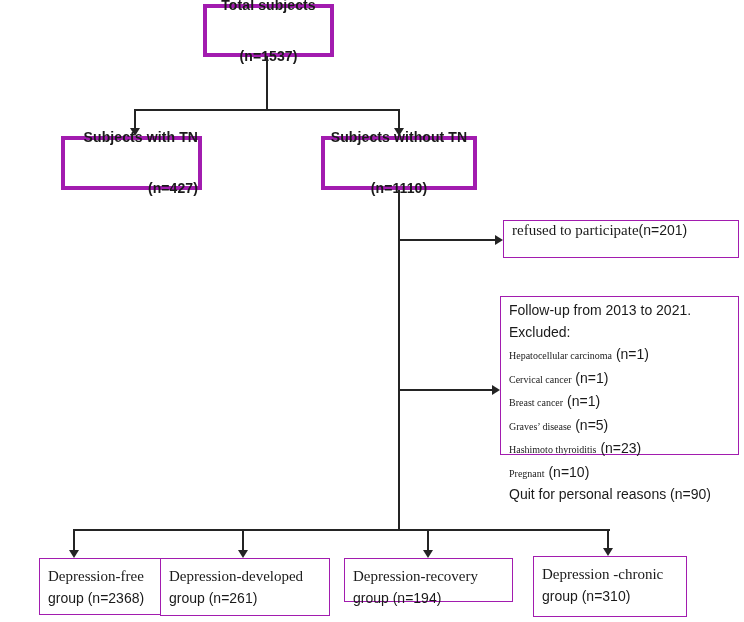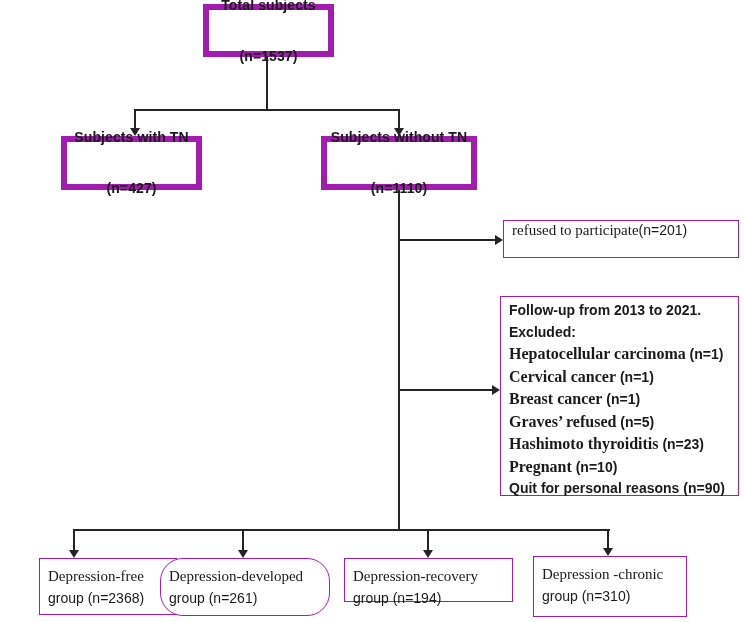--- a/index.html
+++ b/index.html
@@ -1,34 +1,34 @@
 <!DOCTYPE html>
 <html><head>
 <meta charset="utf-8">
 <style>
   html,body{margin:0;padding:0;background:#ffffff;}
   .canvas{
     position:relative;width:744px;height:622px;background:#ffffff;
     font-family:"Liberation Sans",sans-serif;color:#1a1a1a;overflow:hidden;
   }
   .box{
-    position:absolute;background:#ffffff;border:6px solid #a21caf;
+    position:absolute;background:#ffffff;border:4px solid #a21caf;
     box-sizing:border-box;
     gap:32px;
   }
   .box.thin{border-width:1.5px;}
   .center{display:flex;flex-direction:column;align-items:center;justify-content:center;text-align:center;}
   .vcenter{display:flex;flex-direction:column;justify-content:flex-start;}
   .bold-sans{font-weight:700;font-size:14px;line-height:19px;letter-spacing:0.1px;}
   .serif{font-family:"Liberation Serif","DejaVu Serif",serif;}
   .sans{font-family:"Liberation Sans",sans-serif;}
   .exc{padding:3px 8px 0 8px;}
   .exc .ln{line-height:21.5px;white-space:nowrap;}
   .exc .ln.s1{font-size:14px;}
-  .exc .ln .dz{font-size:16px;}
+  .exc .ln .dz{font-size:10px;}
   .exc .ln .ct{font-size:14px;}
   .leafbox{padding:6px 8px 0 8px;}
   .leafbox .l1{font-size:15px;line-height:22px;white-space:nowrap;}
   .leafbox .l2{font-size:14px;line-height:22px;white-space:nowrap;}
   .refbox{padding-left:8px;}
   .refbox .l1{font-size:15px;white-space:nowrap;}
   .refbox .ct{font-size:14px;}
   .line{position:absolute;background:#242424;}
   .arrow-down{
     position:absolute;width:0;height:0;
@@ -44,52 +44,52 @@
 </head>
 <body>
 
 <div class="canvas">
 
   <div class="box center bold-sans" style="left:203px;top:4px;width:131px;height:53px;">
     <div>Total subjects</div>
     <div>(n=1537)</div>
   </div>
 
-  <div class="box center bold-sans" style="left:61px;top:136px;width:141px;height:54px;">
+  <div class="box center bold-sans" style="left:61px;top:136px;width:141px;height:54px;align-items:flex-end;">
     <div>Subjects with TN</div>
     <div>(n=427)</div>
   </div>
 
   <div class="box center bold-sans" style="left:321px;top:136px;width:156px;height:54px;">
     <div>Subjects without TN</div>
     <div>(n=1110)</div>
   </div>
 
   <div class="box thin vcenter refbox" style="left:503px;top:220px;width:236px;height:38px;">
     <div class="l1"><span class="serif">refused to participate</span><span class="ct sans">(n=201)</span></div>
   </div>
 
-  <div class="box thin exc" style="left:500px;top:296px;width:239px;height:200px;font-weight:bold;">
+  <div class="box thin exc" style="left:500px;top:296px;width:239px;height:159px;">
     <div class="ln s1 sans">Follow-up from 2013 to 2021.</div>
     <div class="ln s1 sans">Excluded:</div>
     <div class="ln"><span class="dz serif">Hepatocellular carcinoma</span><span class="ct sans"> (n=1)</span></div>
     <div class="ln"><span class="dz serif">Cervical cancer</span><span class="ct sans"> (n=1)</span></div>
     <div class="ln"><span class="dz serif">Breast cancer</span><span class="ct sans"> (n=1)</span></div>
-    <div class="ln"><span class="dz serif">Graves’ refused</span><span class="ct sans"> (n=5)</span></div>
+    <div class="ln"><span class="dz serif">Graves’ disease</span><span class="ct sans"> (n=5)</span></div>
     <div class="ln"><span class="dz serif">Hashimoto thyroiditis</span><span class="ct sans"> (n=23)</span></div>
     <div class="ln"><span class="dz serif">Pregnant</span><span class="ct sans"> (n=10)</span></div>
     <div class="ln s1 sans">Quit for personal reasons (n=90)</div>
   </div>
 
   <div class="box thin leafbox" style="left:3px;top:558px;width:138px;height:57px;margin-left:36px;">
     <div class="l1 serif">Depression-free</div>
     <div class="l2 sans">group (n=2368)</div>
   </div>
 
-  <div class="box thin leafbox" style="left:160px;top:558px;width:170px;height:58px;border-radius:23px;">
+  <div class="box thin leafbox" style="left:160px;top:558px;width:170px;height:58px;">
     <div class="l1 serif">Depression-developed</div>
     <div class="l2 sans">group (n=261)</div>
   </div>
 
   <div class="box thin leafbox" style="left:344px;top:558px;width:169px;height:44px;">
     <div class="l1 serif">Depression-recovery</div>
     <div class="l2 sans">group (n=194)</div>
   </div>
 
   <div class="box thin leafbox" style="left:533px;top:556px;width:154px;height:61px;">

